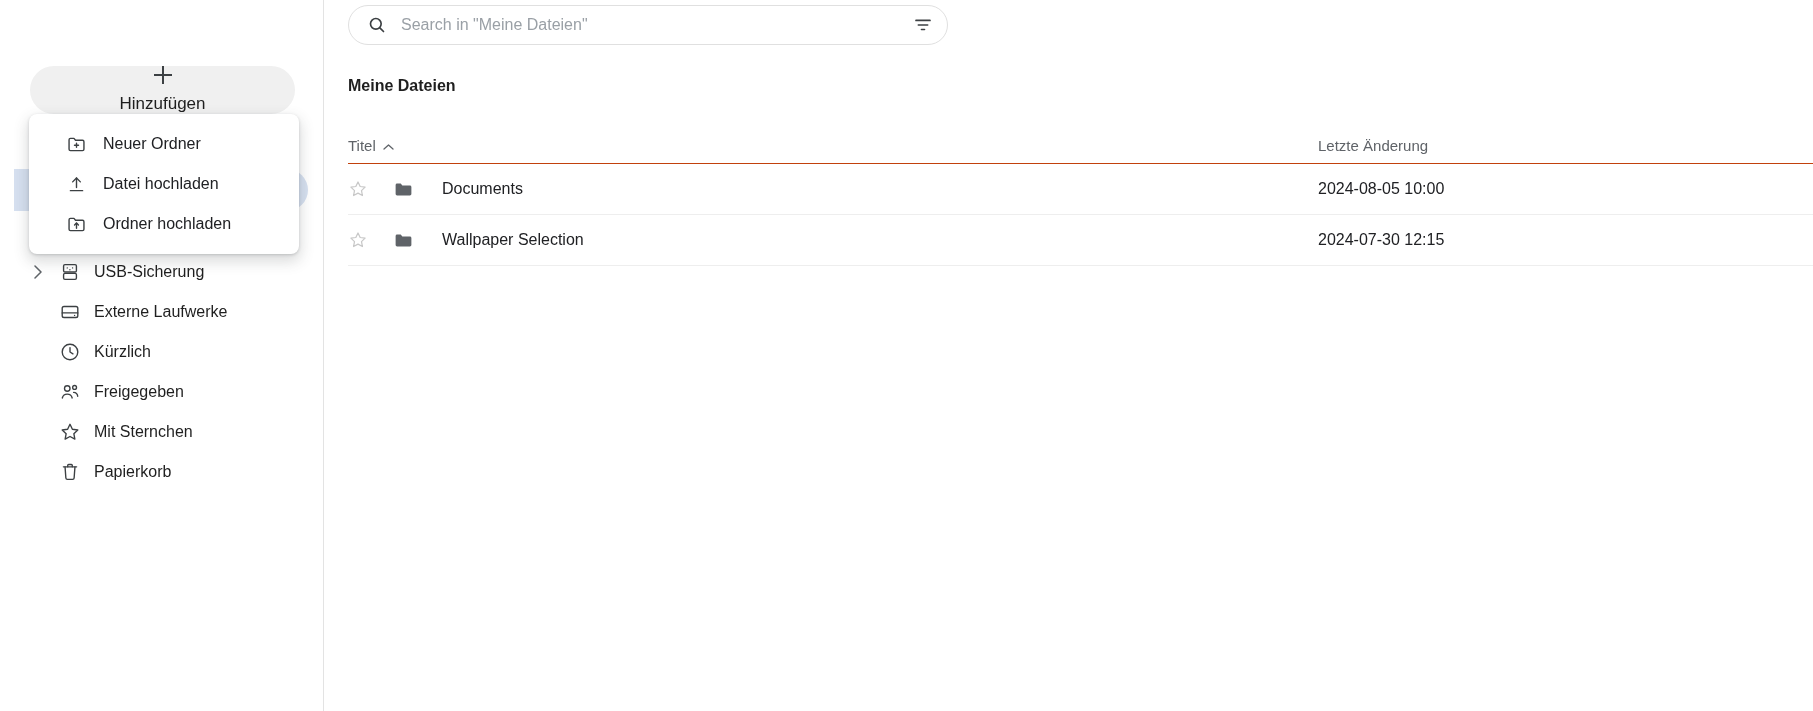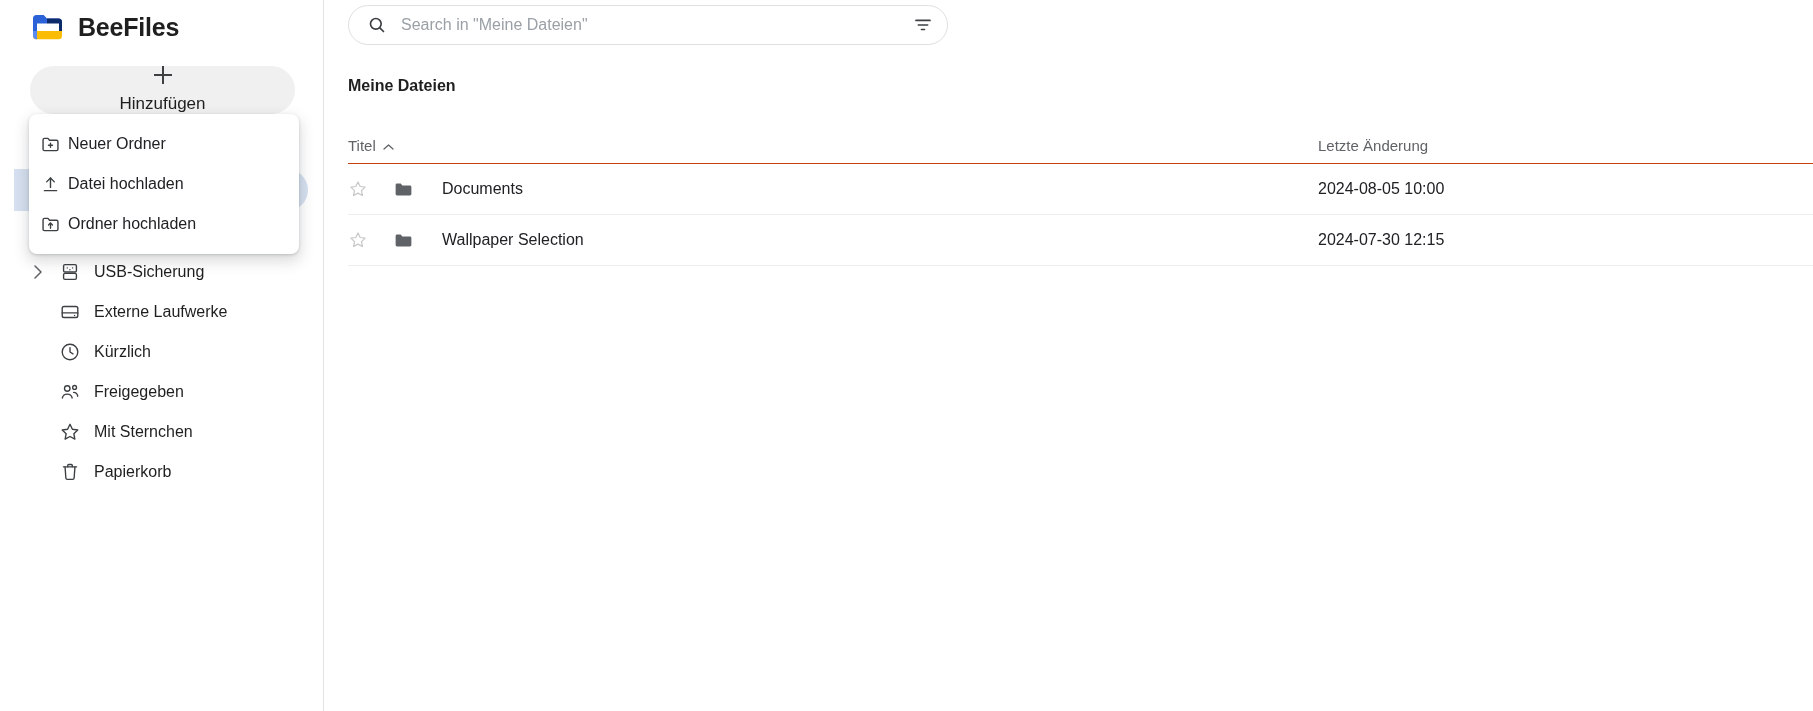--- a/index.html
+++ b/index.html
@@ -108,23 +108,23 @@
     width: 270px;
     background: #ffffff;
     border-radius: 8px;
     box-shadow: 0 1px 3px rgba(60,64,67,.22), 0 6px 14px 2px rgba(60,64,67,.18);
     padding: 10px 0;
     z-index: 40;
   }
   .menu-item {
     display: flex;
     align-items: center;
-    gap: 7px;
+    gap: 16px;
     height: 40px;
-    padding: 0 0 0 10px;
+    padding: 0 0 0 36px;
     cursor: pointer;
   }
   .menu-item .menu-icon {
     width: 22px; height: 22px; flex: 0 0 22px;
     display: flex; align-items: center; justify-content: center;
   }
   .menu-item .menu-label { font-size: 16px; color: #202124; white-space: nowrap; }
 
   
   .labels-section {
@@ -244,32 +244,20 @@
   .row-name { font-size: 16px; color: #202124; white-space: nowrap; }
   .row-modified { flex: 1 1 auto; font-size: 16px; color: #202124; }
 </style>
 </head>
 <body>
 
 <div class="app">
 
   <aside class="sidebar">
 
-    <div class="brand">
-      <span class="brand-logo">
-        <svg viewBox="0 0 34 32" width="34" height="32" xmlns="http://www.w3.org/2000/svg">
-          <path d="M3 7.5A3.5 3.5 0 0 1 6.5 4h7.2l3.3 3.6h11.5A3.5 3.5 0 0 1 32 11v9H3V7.5Z" fill="#2c62d8"></path>
-          <path d="M17 7.6h11.5A3.5 3.5 0 0 1 32 11.1V20H17V7.6Z" fill="#0d2a6b"></path>
-          <path d="M7 12.5h22V20H7v-7.5Z" fill="#ffffff"></path>
-          <path d="M3 20h29v4.8a3.5 3.5 0 0 1-3.5 3.5h-22A3.5 3.5 0 0 1 3 24.8V20Z" fill="#fbbc05"></path>
-          <path d="M3 20h4v8.2a3.5 3.5 0 0 1-4-3.4V20Z" fill="#5a8bf0"></path>
-        </svg>
-      </span>
-      <span class="brand-name">BeeFiles</span>
-    </div>
 
     <button class="add-button">
       <span class="plus-glyph"></span>
       <span class="add-button-label">Hinzufügen</span>
     </button>
 
     <div class="selected-pill"></div>
 
     <nav class="nav-list">
 

